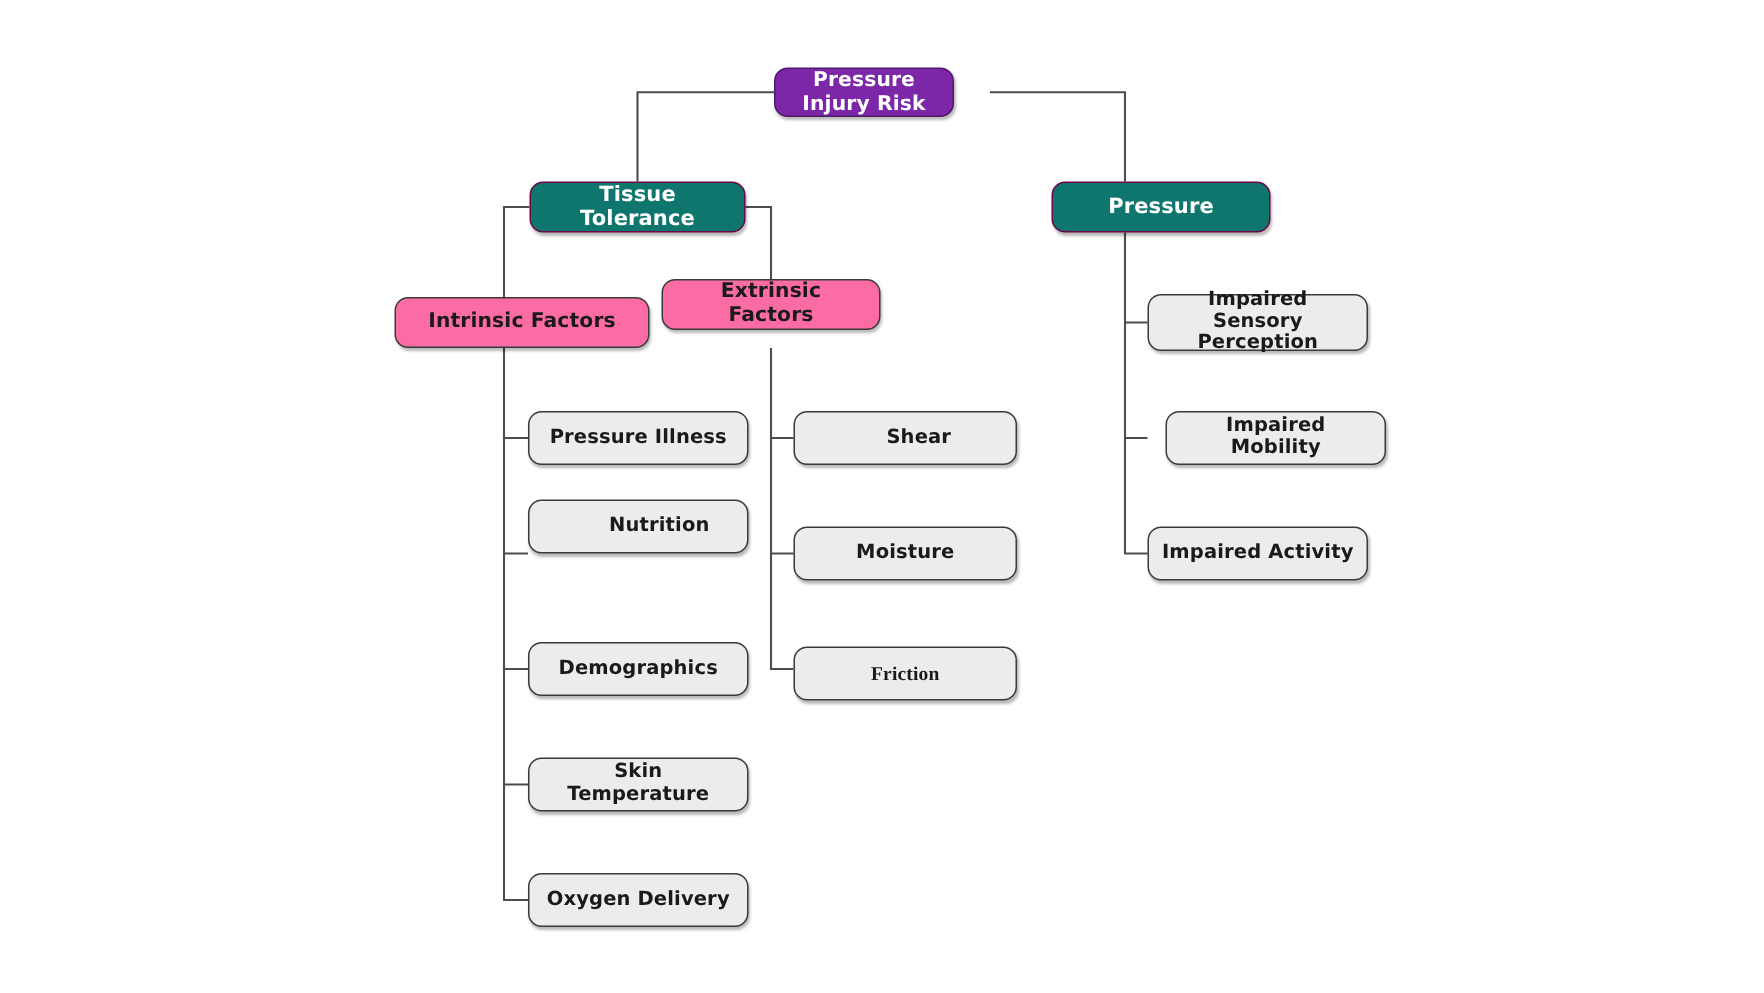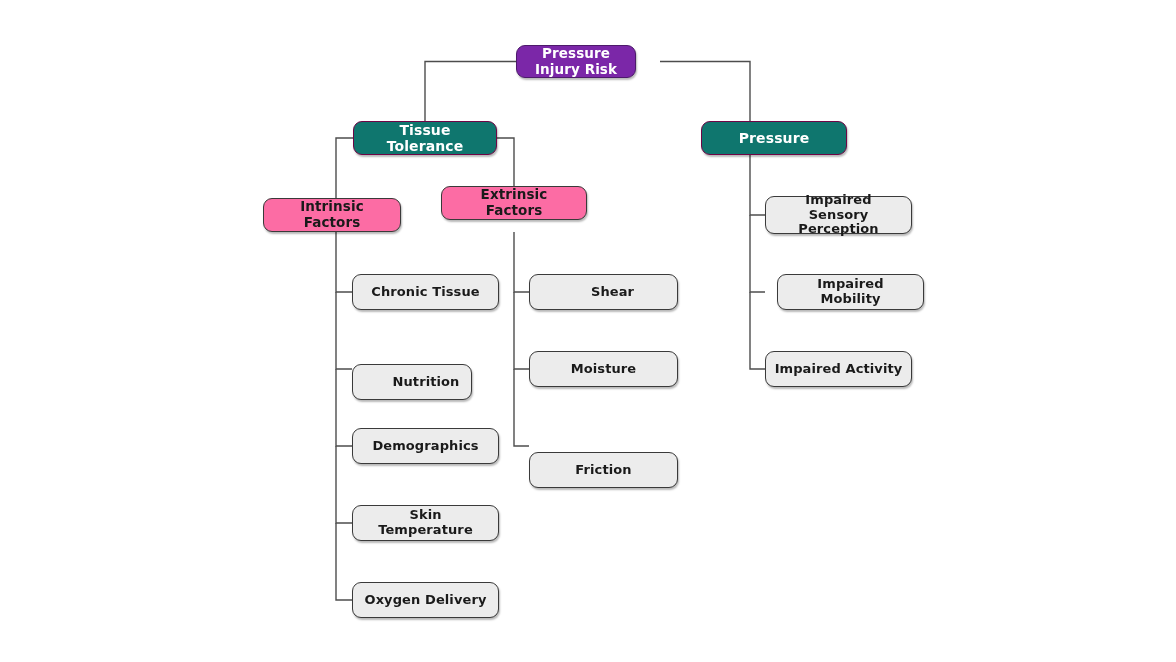--- a/index.html
+++ b/index.html
@@ -84,28 +84,28 @@
       <path d="M 514 292 L 514 369 L 529 369" fill="none" stroke="#4d4d4d" stroke-width="1.4"></path>
       <path d="M 514 369 L 514 446 L 529 446" fill="none" stroke="#4d4d4d" stroke-width="1.4"></path>
       <path d="M 750 155 L 750 215 L 765 215" fill="none" stroke="#4d4d4d" stroke-width="1.4"></path>
       <path d="M 750 215 L 750 292 L 765 292" fill="none" stroke="#4d4d4d" stroke-width="1.4"></path>
       <path d="M 750 292 L 750 369 L 765 369" fill="none" stroke="#4d4d4d" stroke-width="1.4"></path>
     </svg>
   <div id="nodes">
       <div class="node root" style="left: 516px; top: 45px; width: 120px; height: 33px;">Pressure Injury Risk</div>
       <div class="node level1" style="left: 353px; top: 121px; width: 144px; height: 34px;">Tissue Tolerance</div>
       <div class="node level1" style="left: 677px; top: 121px; width: 146px; height: 34px; margin-left: 24px;">Pressure</div>
-      <div class="node level2" style="left: 263px; top: 198px; width: 138px; height: 34px;">Intrinsic Factors</div>
+      <div class="node level2" style="left: 263px; top: 198px; width: 170px; height: 34px;">Intrinsic Factors</div>
       <div class="node level2" style="left: 441px; top: 186px; width: 146px; height: 34px;">Extrinsic Factors</div>
-      <div class="node leaf" style="left: 352px; top: 274px; width: 147px; height: 36px;">Chronic Tissue</div>
-      <div class="node leaf" style="left: 352px; top: 364px; width: 120px; height: 36px; padding-left: 36px;">Nutrition</div>
+      <div class="node leaf" style="left: 352px; top: 274px; width: 147px; height: 36px;">Pressure Illness</div>
+      <div class="node leaf" style="left: 352px; top: 333px; width: 147px; height: 36px; padding-left: 36px;">Nutrition</div>
       <div class="node leaf" style="left: 352px; top: 428px; width: 147px; height: 36px;">Demographics</div>
       <div class="node leaf" style="left: 352px; top: 505px; width: 147px; height: 36px;">Skin Temperature</div>
       <div class="node leaf" style="left: 352px; top: 582px; width: 147px; height: 36px;">Oxygen Delivery</div>
       <div class="node leaf" style="left: 529px; top: 274px; width: 149px; height: 36px; padding-left: 26px;">Shear</div>
       <div class="node leaf" style="left: 529px; top: 351px; width: 149px; height: 36px;">Moisture</div>
-      <div class="node leaf" style="left: 529px; top: 452px; width: 149px; height: 36px;">Friction</div>
+      <div class="node leaf" style="left: 529px; top: 431px; width: 149px; height: 36px; font-family: Liberation Serif, serif;">Friction</div>
       <div class="node leaf" style="left: 765px; top: 196px; width: 147px; height: 38px;">Impaired Sensory
 Perception</div>
       <div class="node leaf" style="left: 765px; top: 274px; width: 147px; height: 36px; margin-left: 12px;">Impaired Mobility</div>
       <div class="node leaf" style="left: 765px; top: 351px; width: 147px; height: 36px;">Impaired Activity</div>
     </div>
 </div>
 
 </body></html>

